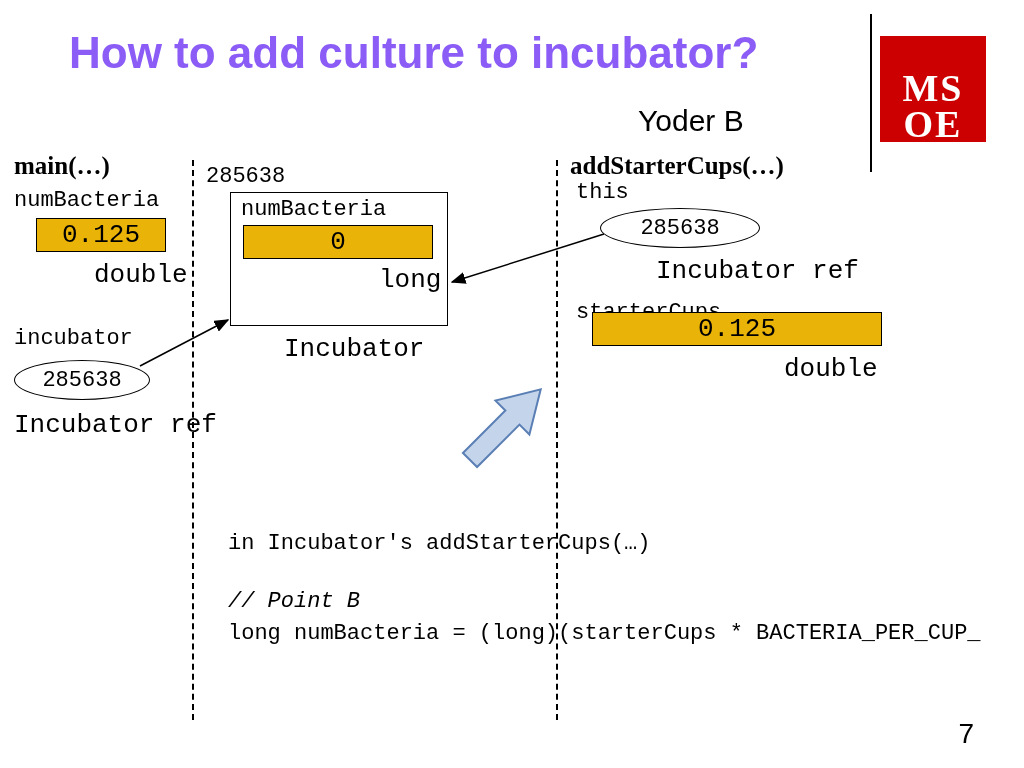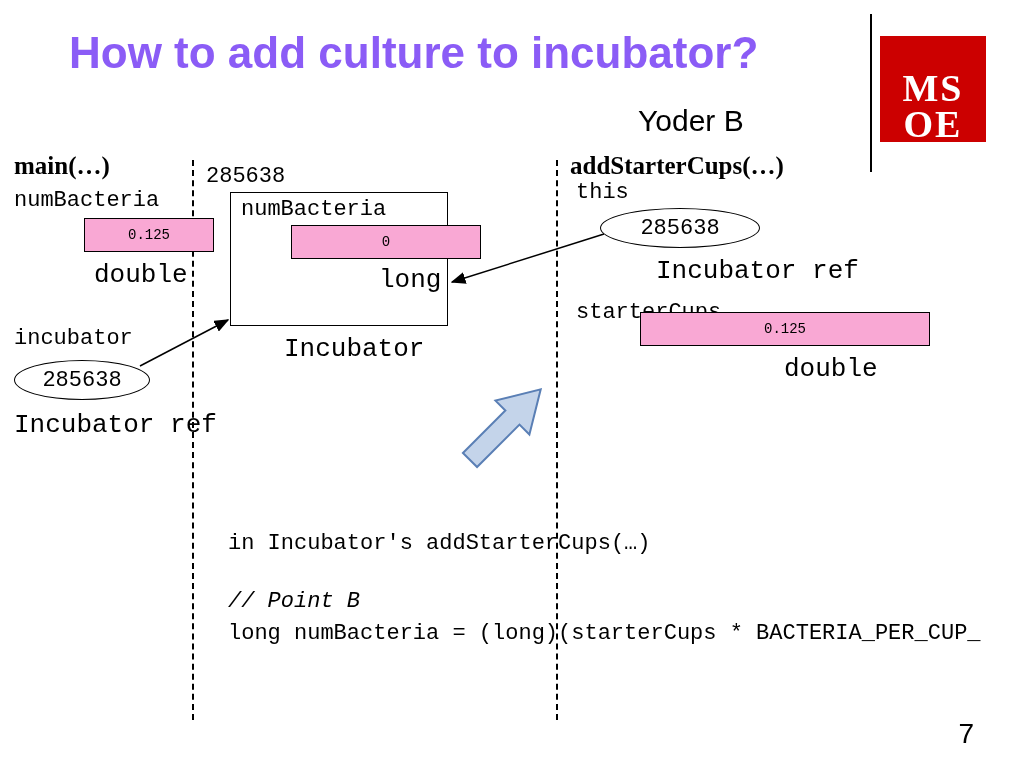--- a/index.html
+++ b/index.html
@@ -64,28 +64,27 @@
     font-weight: bold;
   }
   .var-label {
     position: absolute;
     font-family: Consolas, 'Courier New', monospace;
     font-size: 22px;
   }
   .box {
     position: absolute;
     border: 1.5px solid #000;
-    background: #f9a8d4;
+    background: #eab308;
     text-align: center;
     font-family: Consolas, 'Courier New', monospace;
-    font-size: 14px;
+    font-size: 26px;
     display: flex;
     align-items: center;
     justify-content: center;
-    margin-left: 48px;
   }
   .ellipse {
     position: absolute;
     border: 1.5px solid #000;
     border-radius: 50%;
     background: white;
     display: flex;
     align-items: center;
     justify-content: center;
     font-family: Consolas, 'Courier New', monospace;

